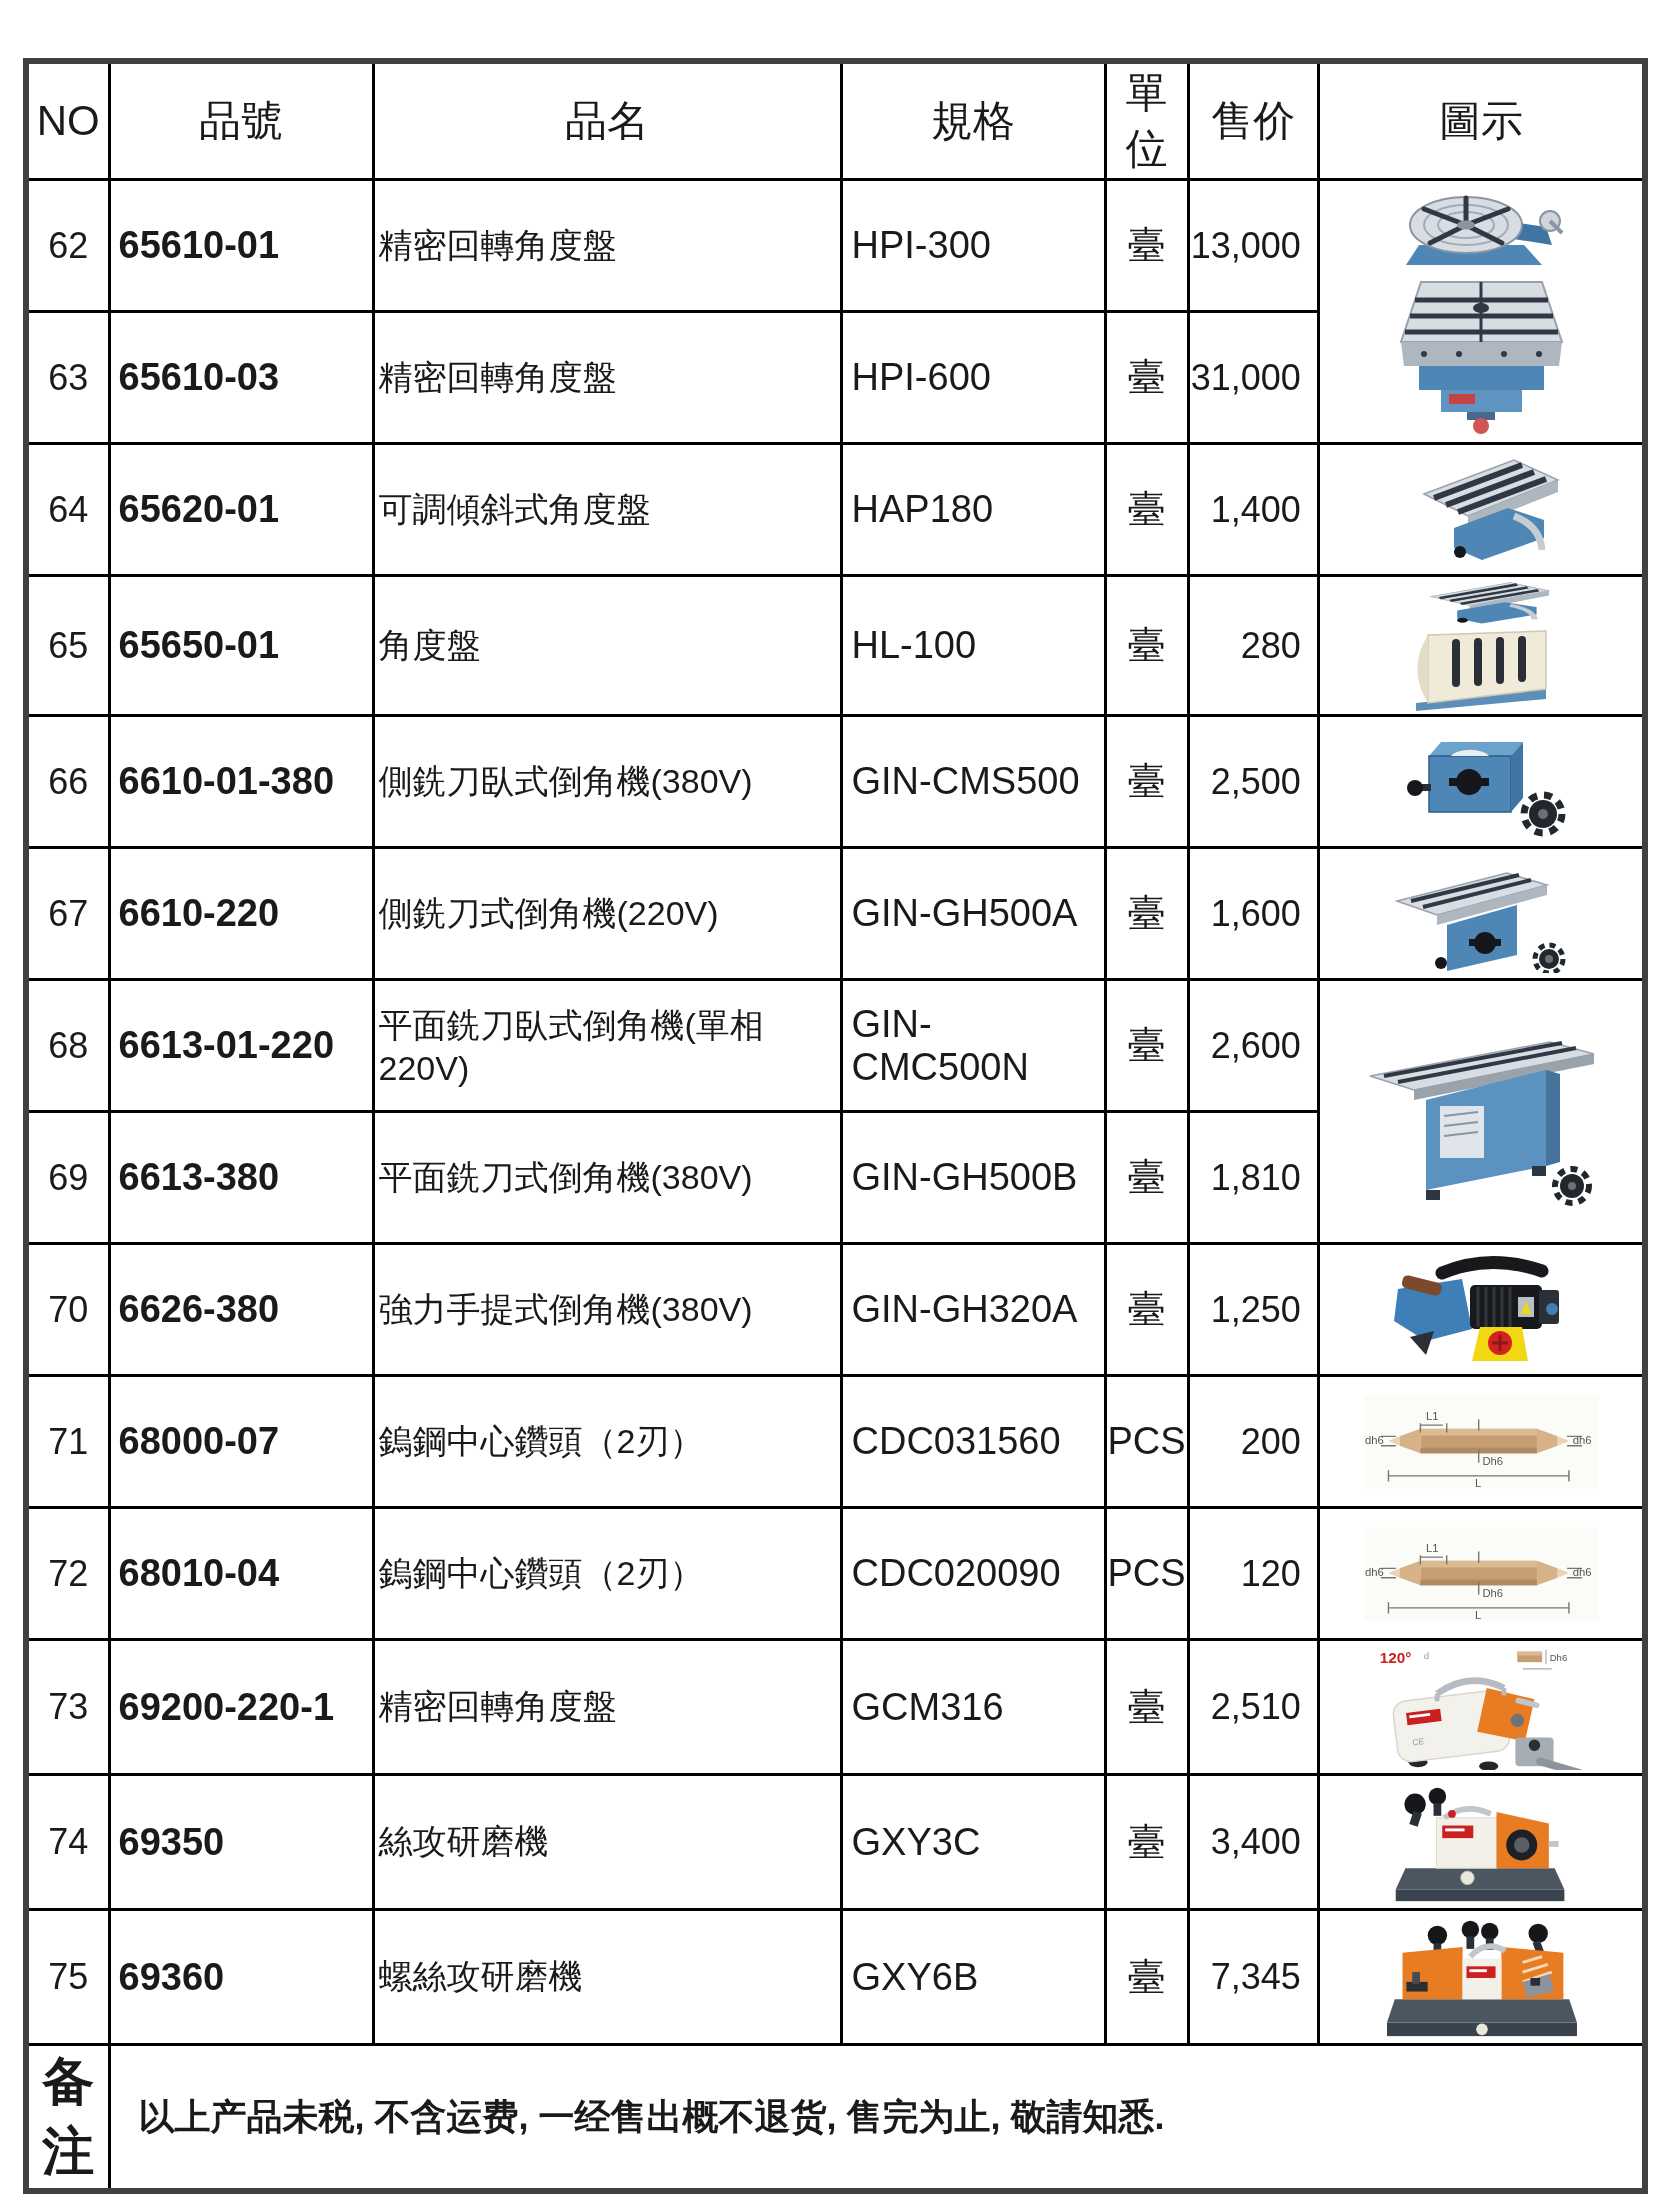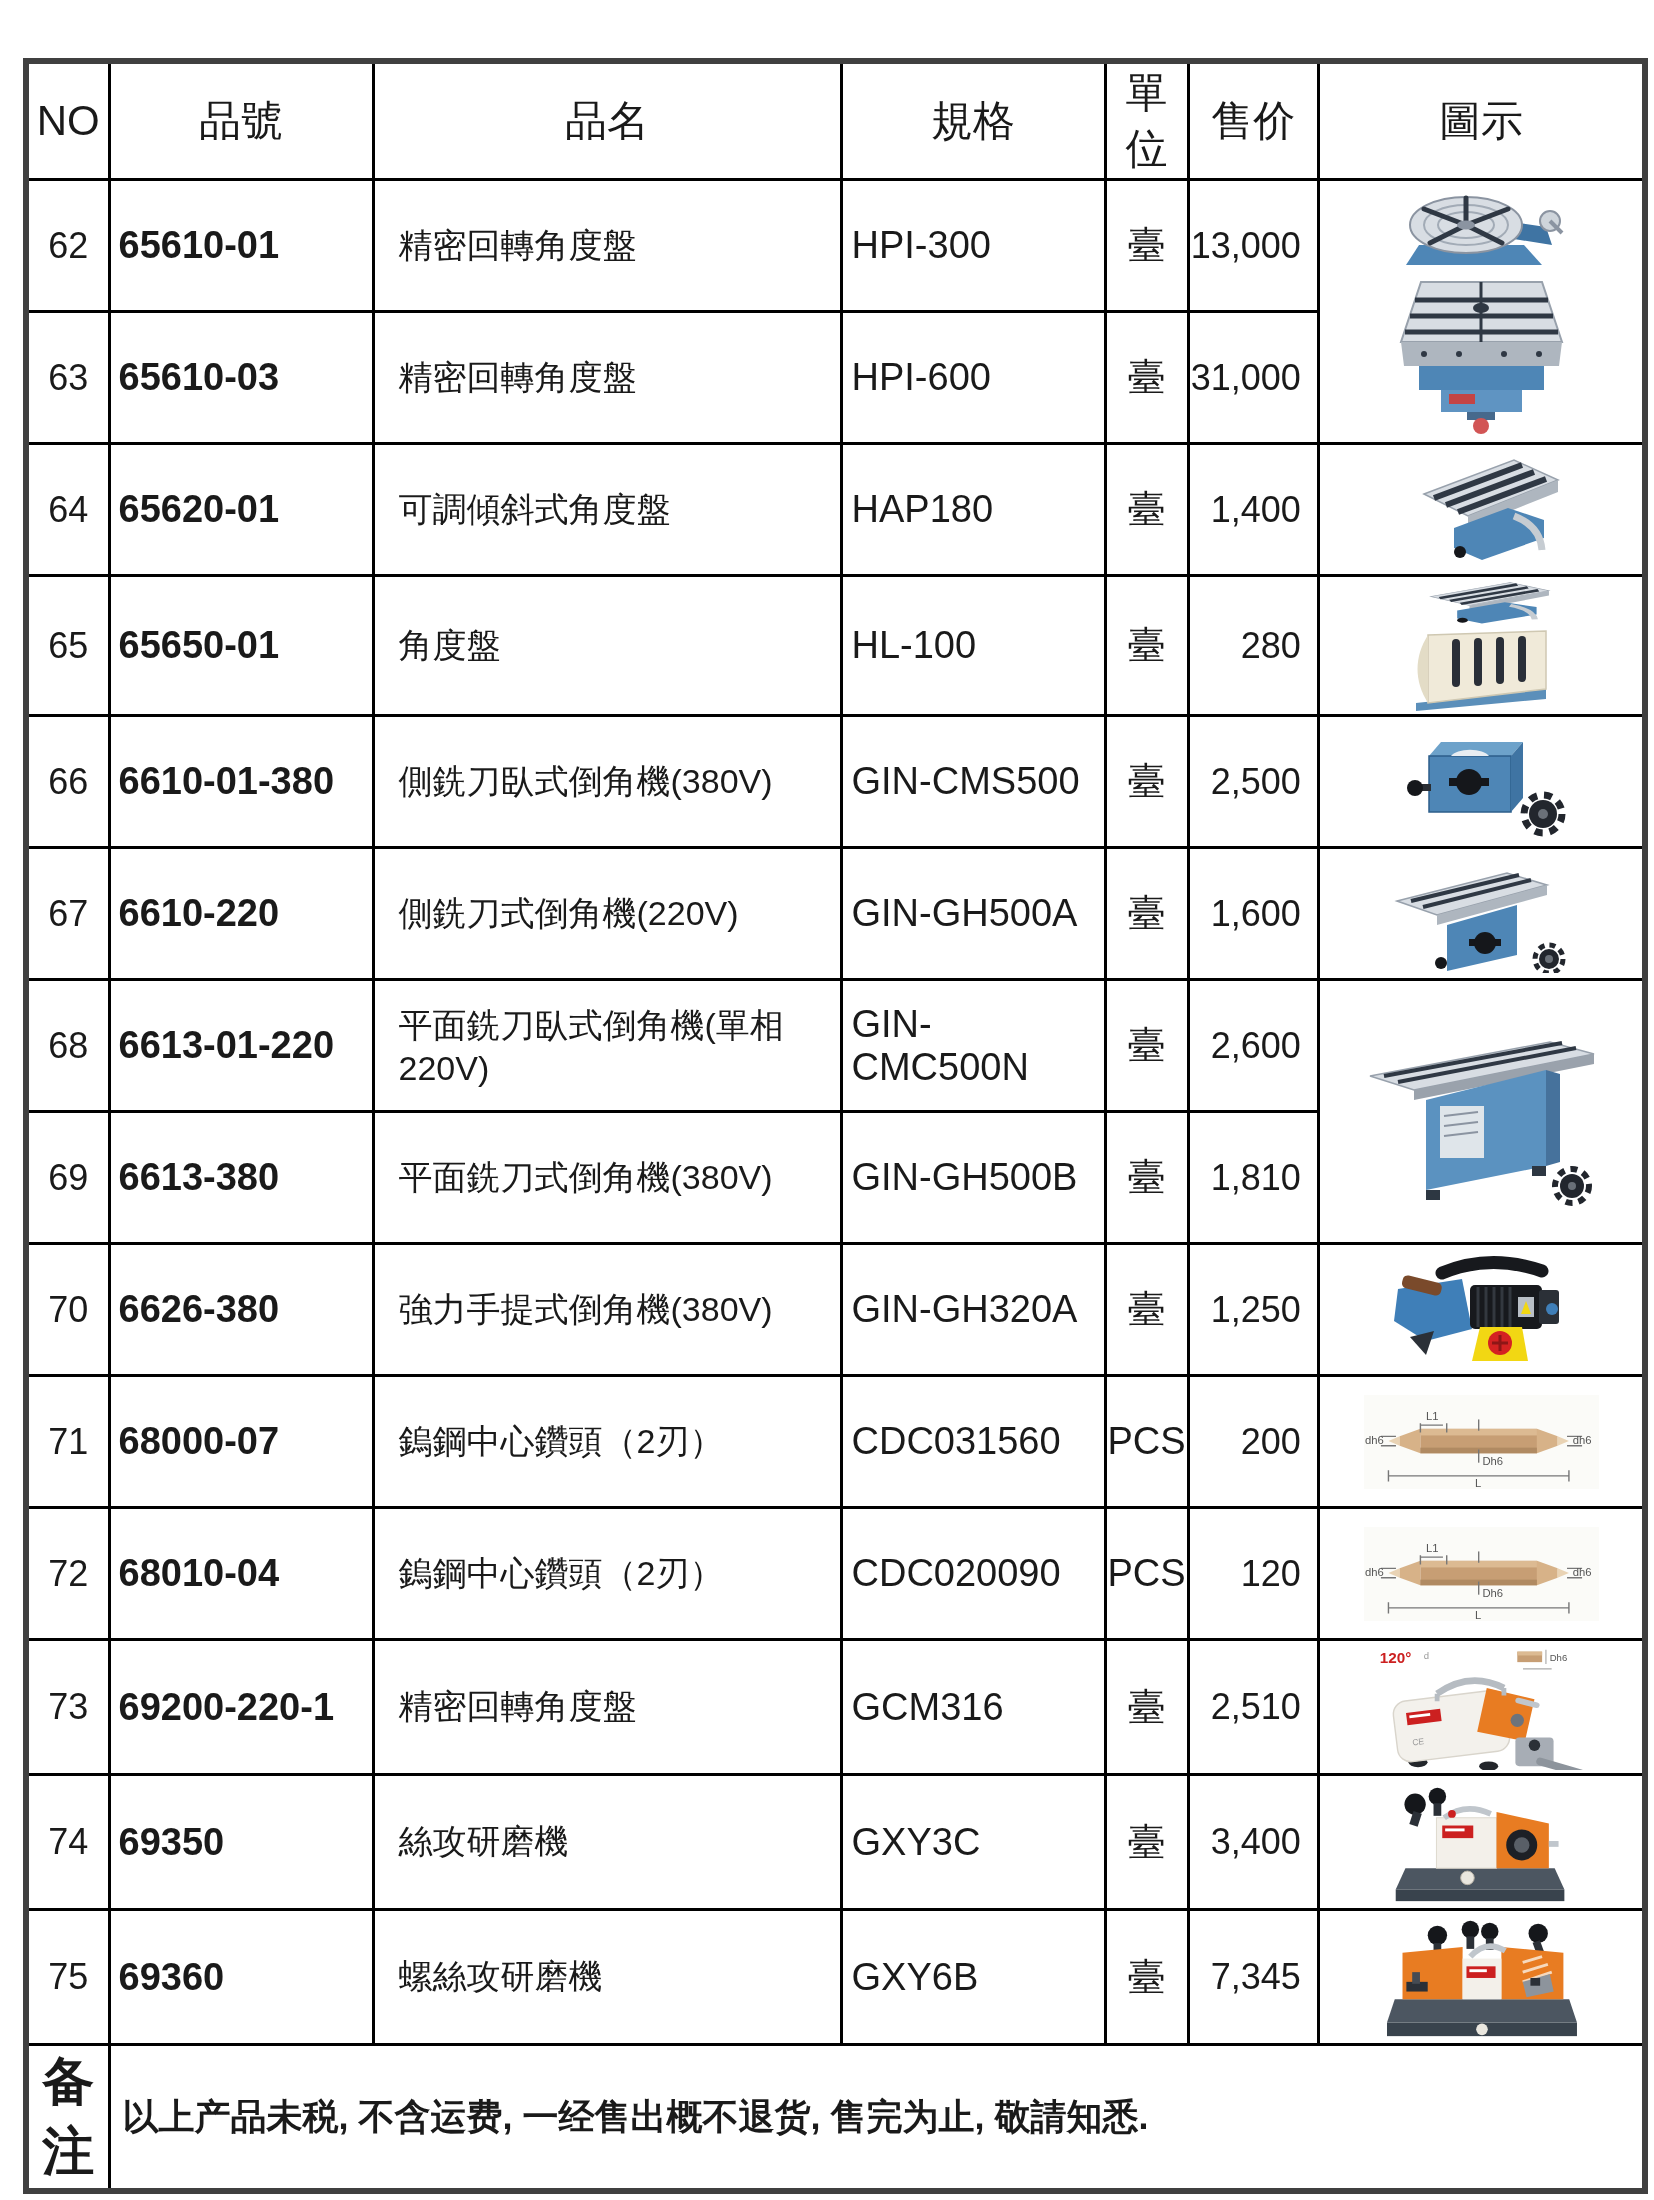--- a/index.html
+++ b/index.html
@@ -13,28 +13,28 @@
     border:6px solid #404040;
   }
   td,th{border:3px solid #000;overflow:hidden;vertical-align:middle;}
   thead tr{height:100px;}
   tbody tr{height:132px;}
   tfoot tr{height:126px;}
   th{font-weight:normal;font-size:42px;text-align:center;}
   td{font-size:38px;}
   .c-no{text-align:center;font-size:36px;}
   .c-code{padding-left:8px;font-weight:bold;}
-  .c-name{padding-left:24px;font-size:34px;}
+  .c-name{padding-left:4px;font-size:34px;}
   .c-spec{padding-left:9px;margin-left:25px;}
   .c-unit{text-align:center;}
   .c-price{text-align:right;padding-right:16px;font-size:36px;}
   .c-img{text-align:center;padding:0;}
   .ill{display:block;margin:3px auto;}
   .c-note-label{font-weight:bold;text-align:center;font-size:52px;}
-  .c-note{font-weight:bold;padding-left:12px;font-size:36px;}
+  .c-note{font-weight:bold;padding-left:28px;font-size:36px;}
 </style>
 </head>
 <body>
 
 <table class="pricelist">
   <colgroup>
     <col style="width:83px">
       <col style="width:264px">
       <col style="width:468px">
     <col style="width:264px">

